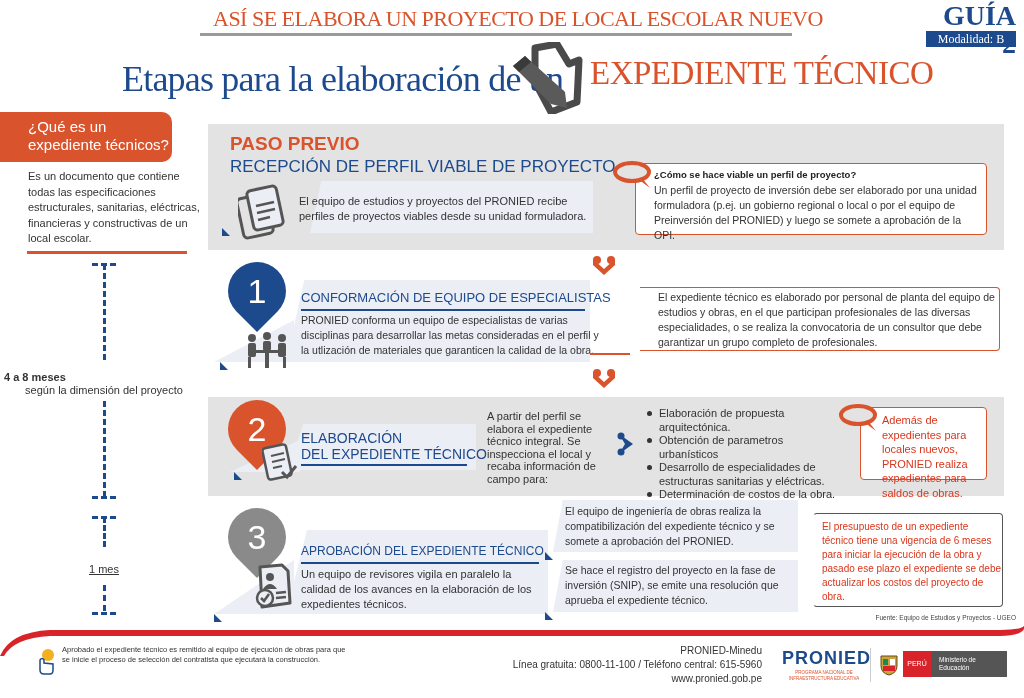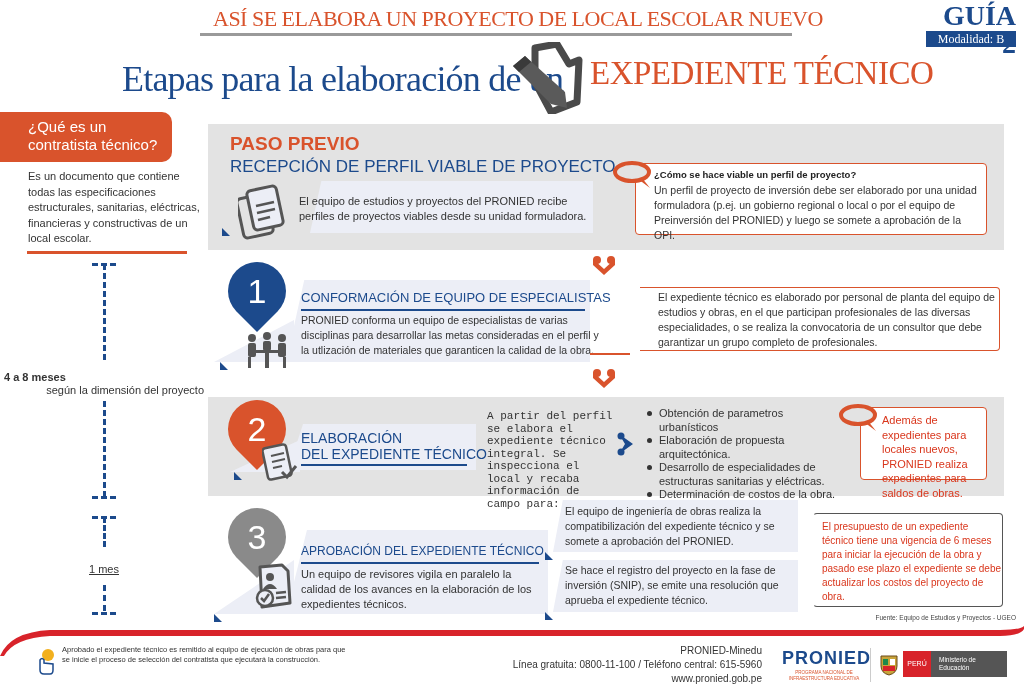--- a/index.html
+++ b/index.html
@@ -64,28 +64,28 @@
 <div class="abs modalidad">Modalidad: B</div>
 
 <div class="abs main-title-a">Etapas para la elaboración de un</div>
 <svg class="abs pen-icon" viewBox="0 0 80 72">
   <path d="M30 6 L52 2 L64 22 L74 18 L72 60 L46 70 L30 40 Z" fill="none" stroke="#4a4a4a" stroke-width="7" stroke-linejoin="round"></path>
   <path d="M8 24 L20 14 L60 50 L62 66 L46 62 Z" fill="#5a5a5a"></path>
   <path d="M8 24 L20 14 L26 20 L14 30 Z" fill="#3a3a3a"></path>
 </svg>
 <div class="abs main-title-b">EXPEDIENTE TÉCNICO</div>
 
-<div class="abs q-box">¿Qué es un contratista técnico?</div>
+<div class="abs q-box">¿Qué es un expediente técnicos?</div>
 <div class="abs q-text">Es un documento que contiene todas las especificaciones estructurales, sanitarias, eléctricas, financieras y constructivas de un local escolar.</div>
 <div class="abs q-rule"></div>
 
 <div class="abs dash-h" style="left:92px; top:263px;"></div>
 <div class="abs dash-v" style="left:103px; top:264px; height:96px;"></div>
 <div class="abs tl-label-bold" style="left:4px; top:371px;">4 a 8 meses</div>
-<div class="abs tl-label" style="left:4px; top:384px;text-align:right;">según la dimensión del proyecto</div>
+<div class="abs tl-label" style="left:4px; top:384px;">según la dimensión del proyecto</div>
 <div class="abs dash-v" style="left:103px; top:401px; height:96px;"></div>
 <div class="abs dash-h" style="left:92px; top:496px;"></div>
 
 <div class="abs dash-h" style="left:92px; top:516px;"></div>
 <div class="abs dash-v" style="left:103px; top:517px; height:30px;"></div>
 <div class="abs tl-label" style="left:4px; top:563px;text-decoration:underline;">1 mes</div>
 <div class="abs dash-v" style="left:103px; top:585px; height:26px;"></div>
 <div class="abs dash-h" style="left:92px; top:612px;"></div>
 
 <div class="abs panel" style="left:208px; top:124px; width:796px; height:126px;"></div>
@@ -155,29 +155,29 @@
 <div class="abs step-h" style="left:301px; top:430px; font-size:14px;">ELABORACIÓN</div>
 <div class="abs step-h" style="left:301px; top:446px; font-size:14px;">DEL EXPEDIENTE TÉCNICO</div>
 <div class="abs underline" style="left:301px; top:464px; width:166px;"></div>
 <svg class="abs" style="left:262px; top:440px; width:36px; height:42px;" viewBox="0 0 36 42">
   <rect x="3" y="6" width="24" height="32" rx="3" fill="#eceef6" stroke="#555" stroke-width="2.5" transform="rotate(-12 15 22)"></rect>
   <line x1="9" y1="16" x2="22" y2="13" stroke="#555" stroke-width="2"></line>
   <line x1="10" y1="22" x2="23" y2="19" stroke="#555" stroke-width="2"></line>
   <line x1="11" y1="28" x2="20" y2="26" stroke="#555" stroke-width="2"></line>
   <path d="M20 32 L25 37 L34 26" fill="none" stroke="#555" stroke-width="3"></path>
 </svg>
-<div class="abs" style="left:487px; top:410px; width:130px; font-size:11px; line-height:12.5px; color:#333;font-family:Liberation Mono, monospace;">A partir del perfil se elabora el expediente técnico integral. Se inspecciona el local y recaba información de campo para:</div>
+<div class="abs" style="left:487px; top:410px; width:130px; font-size:11px; line-height:12.5px; color:#333;">A partir del perfil se elabora el expediente técnico integral. Se inspecciona el local y recaba información de campo para:</div>
 <svg class="abs" style="left:615px; top:432px; width:22px; height:24px;" viewBox="0 0 22 24">
   <path d="M4 2 L18 12 L4 22 L10 12 Z" fill="#1c4a8c"></path>
   <circle cx="6" cy="4" r="3.5" fill="#1c4a8c"></circle>
     <circle cx="6" cy="20" r="3.5" fill="#1c4a8c"></circle>
 </svg>
 <ul class="abs bullets" style="left:645px; top:407px; width:200px;">
+  <li>Elaboración de propuesta arquitectónica.</li>
   <li>Obtención de parametros urbanísticos</li>
-  <li>Elaboración de propuesta arquitectónica.</li>
   <li>Desarrollo de especialidades de estructuras sanitarias y eléctricas.</li>
   <li>Determinación de costos de la obra.</li>
 </ul>
 <div class="abs bubble-box" style="left:860px; top:407px; width:127px; height:73px;"></div>
 <svg class="abs" style="left:838px; top:403px; width:44px; height:30px;" viewBox="0 0 44 30">
   <ellipse cx="20" cy="12" rx="17" ry="9" fill="#e3e3e3" stroke="#d9532c" stroke-width="4"></ellipse>
   <path d="M26 19 L38 28 L30 18" fill="#d9532c"></path>
 </svg>
 <div class="abs red-text" style="left:882px; top:413px; width:104px;">Además de expedientes para locales nuevos, PRONIED realiza expedientes para saldos de obras.</div>
 

